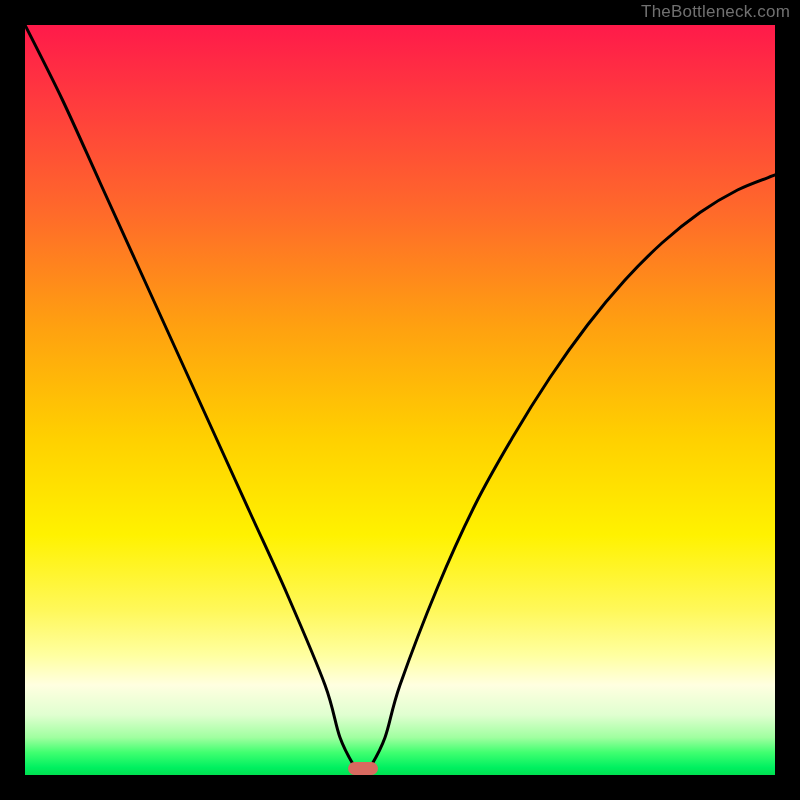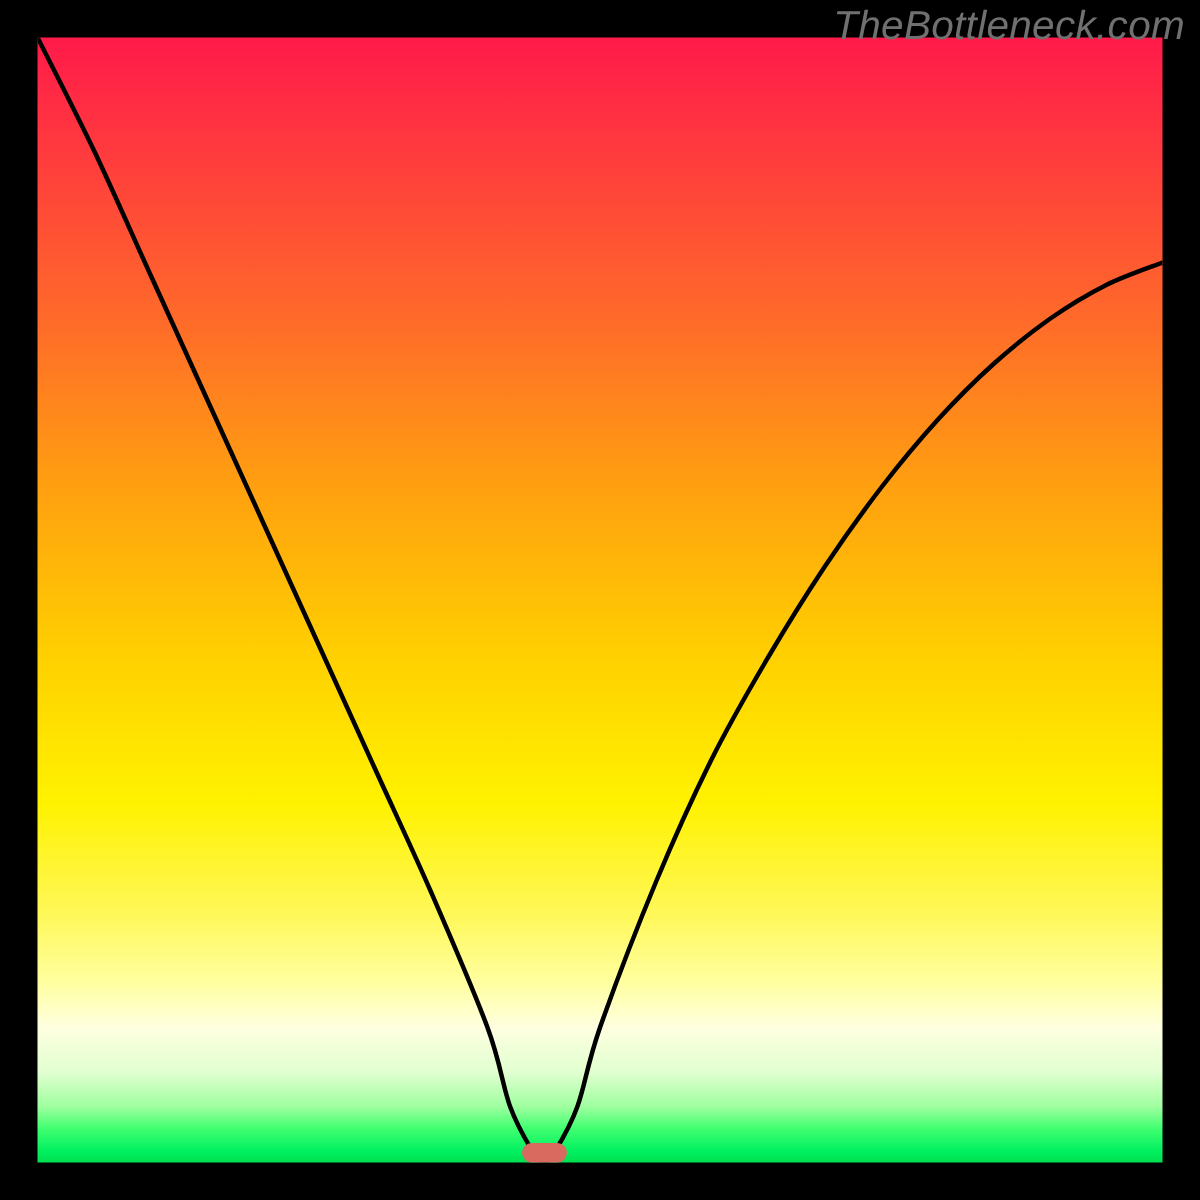--- a/index.html
+++ b/index.html
@@ -33,24 +33,23 @@
       #40ff70 97%,
       #00f060 99%,
       #00e050 100%
     );
   }
   .watermark {
     position: absolute;
     top: 2px;
     right: 10px;
     color: #707070;
-    font-size: 27px;
+    font-size: 17px;
     letter-spacing: 0.2px;
     font-weight: 500;
-    font-style: italic;
   }
   svg.curve {
     position: absolute;
     left: 0;
     top: 0;
     width: 750px;
     height: 750px;
   }
   .marker {
     position: absolute;

